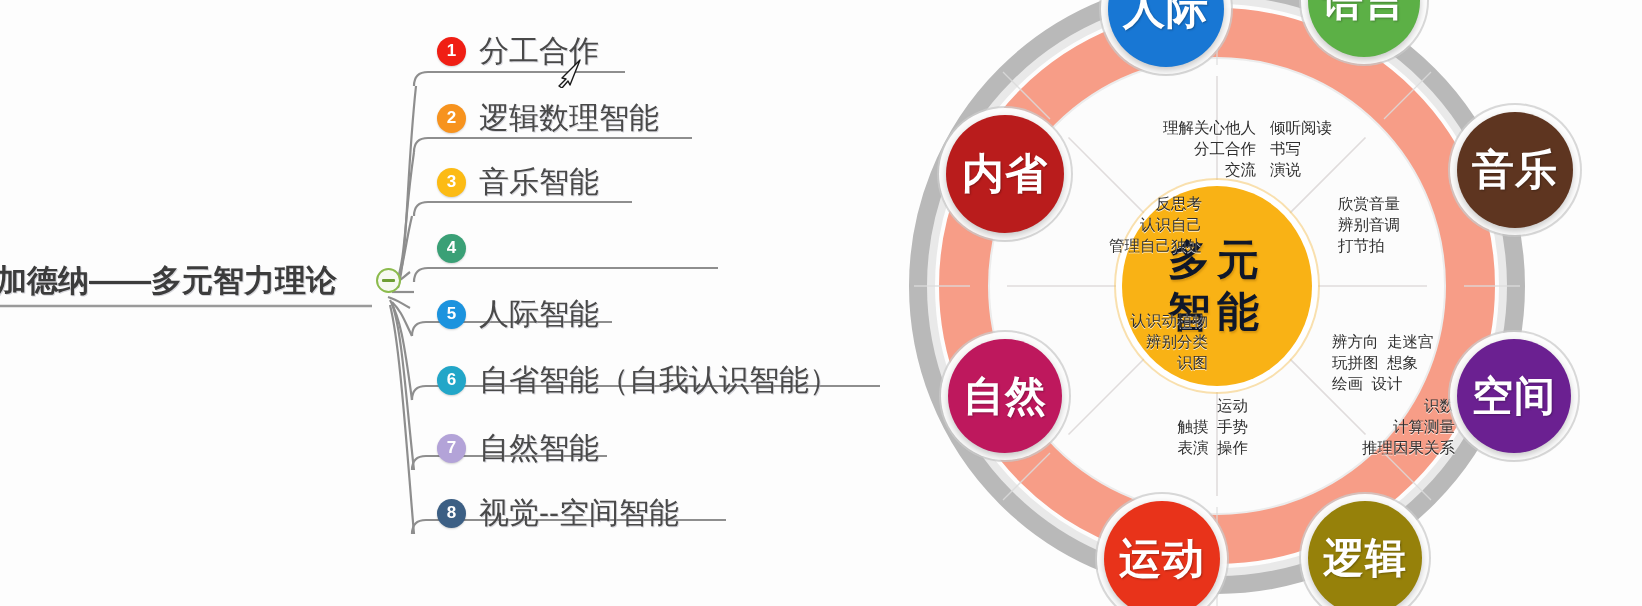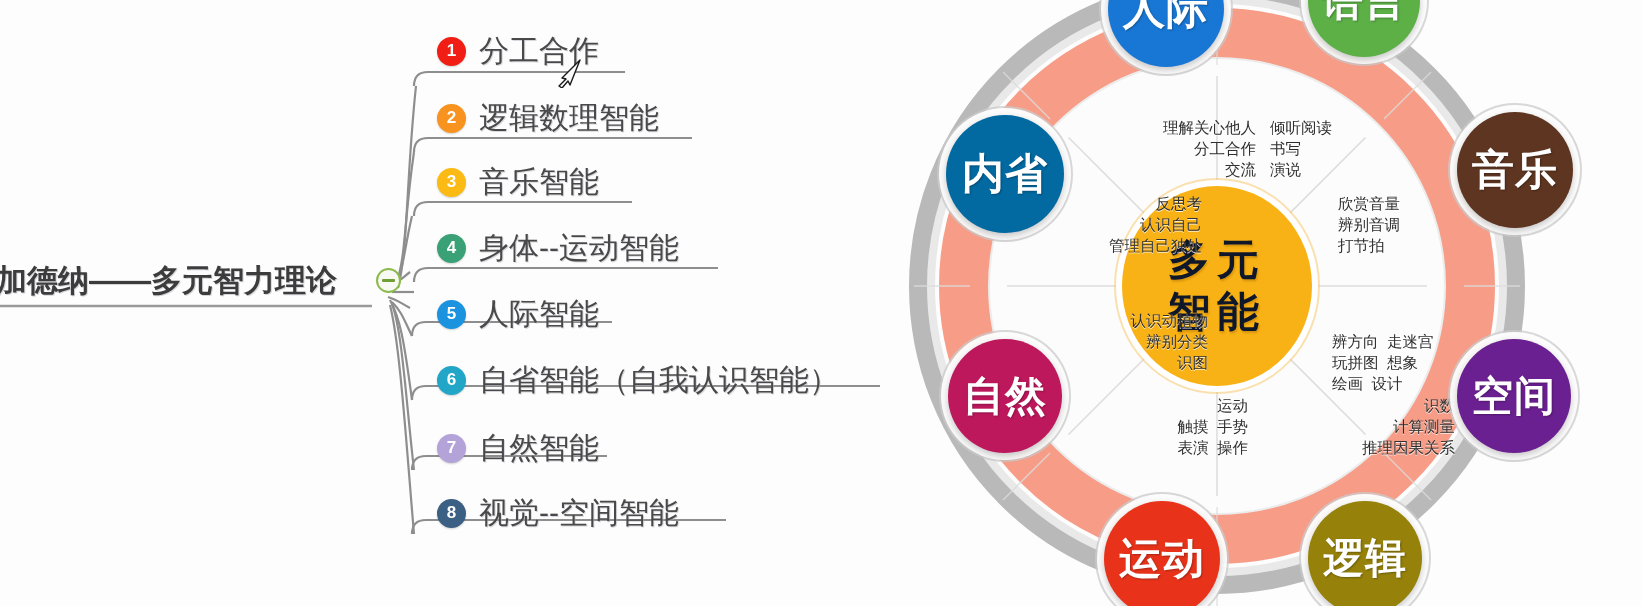--- a/index.html
+++ b/index.html
@@ -167,21 +167,20 @@
     <div class="branch" style="left:437px; top:94px;">
       <span class="badge" style="background:#f7931e">2</span>
       <span class="branch-label">逻辑数理智能</span>
     </div>
     <div class="branch" style="left:437px; top:158px;">
       <span class="badge" style="background:#fcbb14">3</span>
       <span class="branch-label">音乐智能</span>
     </div>
     <div class="branch" style="left:437px; top:224px;">
       <span class="badge" style="background:#3aa076">4</span>
-      <span class="branch-label">身体--运动智能</span>
     </div>
     <div class="branch" style="left:437px; top:290px;">
       <span class="badge" style="background:#1c93de">5</span>
       <span class="branch-label">人际智能</span>
     </div>
     <div class="branch" style="left:437px; top:356px;">
       <span class="badge" style="background:#22a6c8">6</span>
       <span class="branch-label">自省智能（自我认识智能）</span>
     </div>
     <div class="branch" style="left:437px; top:424px;">
@@ -278,18 +277,18 @@
     </div>
     <div class="bubble" style="left:408px; top:506px; width:114px; height:114px; background:#96810a; font-size:41px;">
       <span>逻辑</span>
     </div>
     <div class="bubble" style="left:204px; top:506px; width:116px; height:116px; background:#e8331a; font-size:42px;">
       <span>运动</span>
     </div>
     <div class="bubble" style="left:48px; top:344px; width:114px; height:114px; background:#be185d; font-size:41px;">
       <span>自然</span>
     </div>
-    <div class="bubble" style="left:46px; top:120px; width:118px; height:118px; background:#0369a1; font-size:42px;">
+    <div class="bubble" style="left:46px; top:120px; width:118px; height:118px; background:#b91c1c; font-size:42px;">
       <span>内省</span>
     </div>
 
   </div>
 </div>
 
 </body></html>

